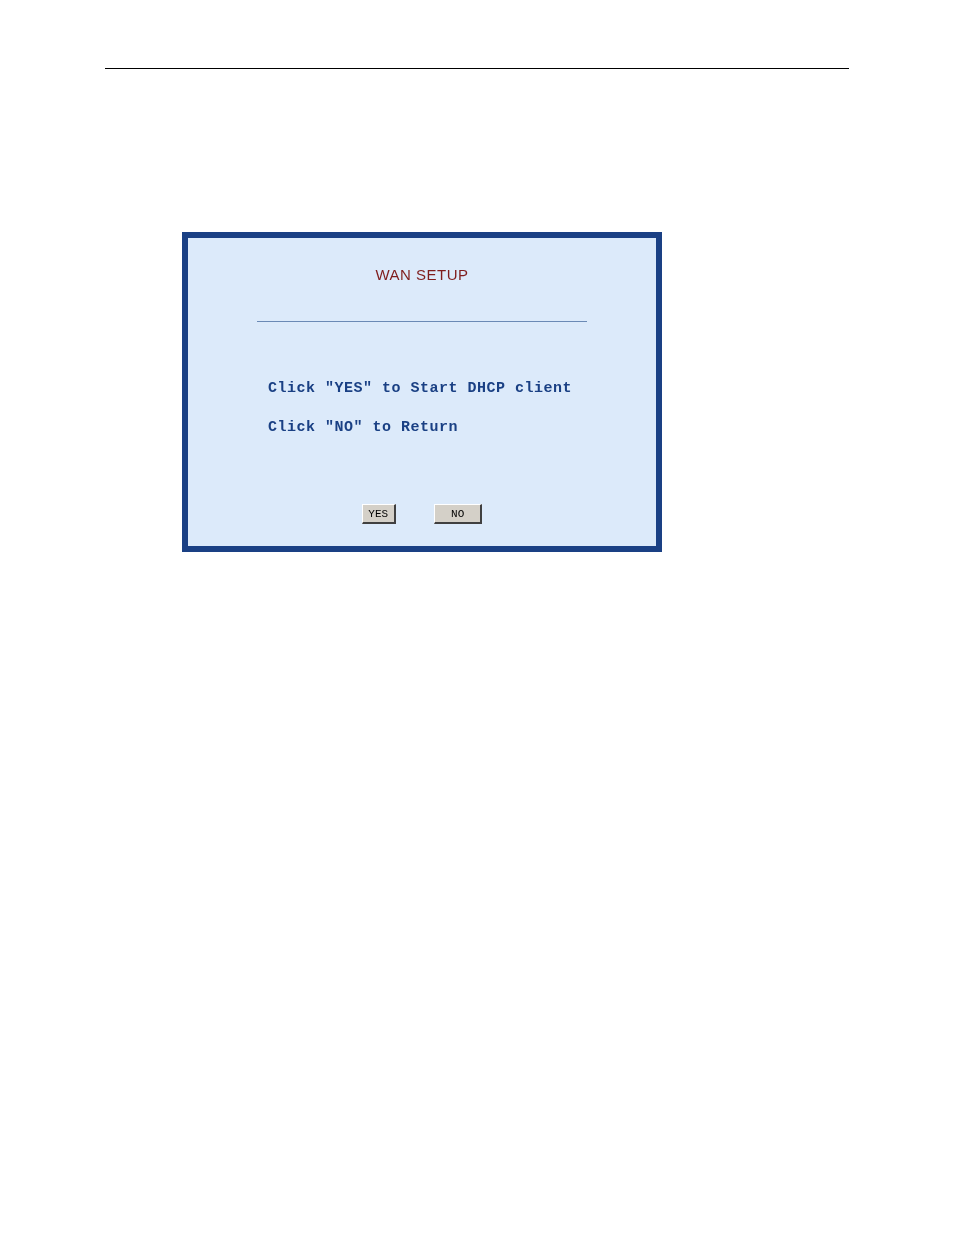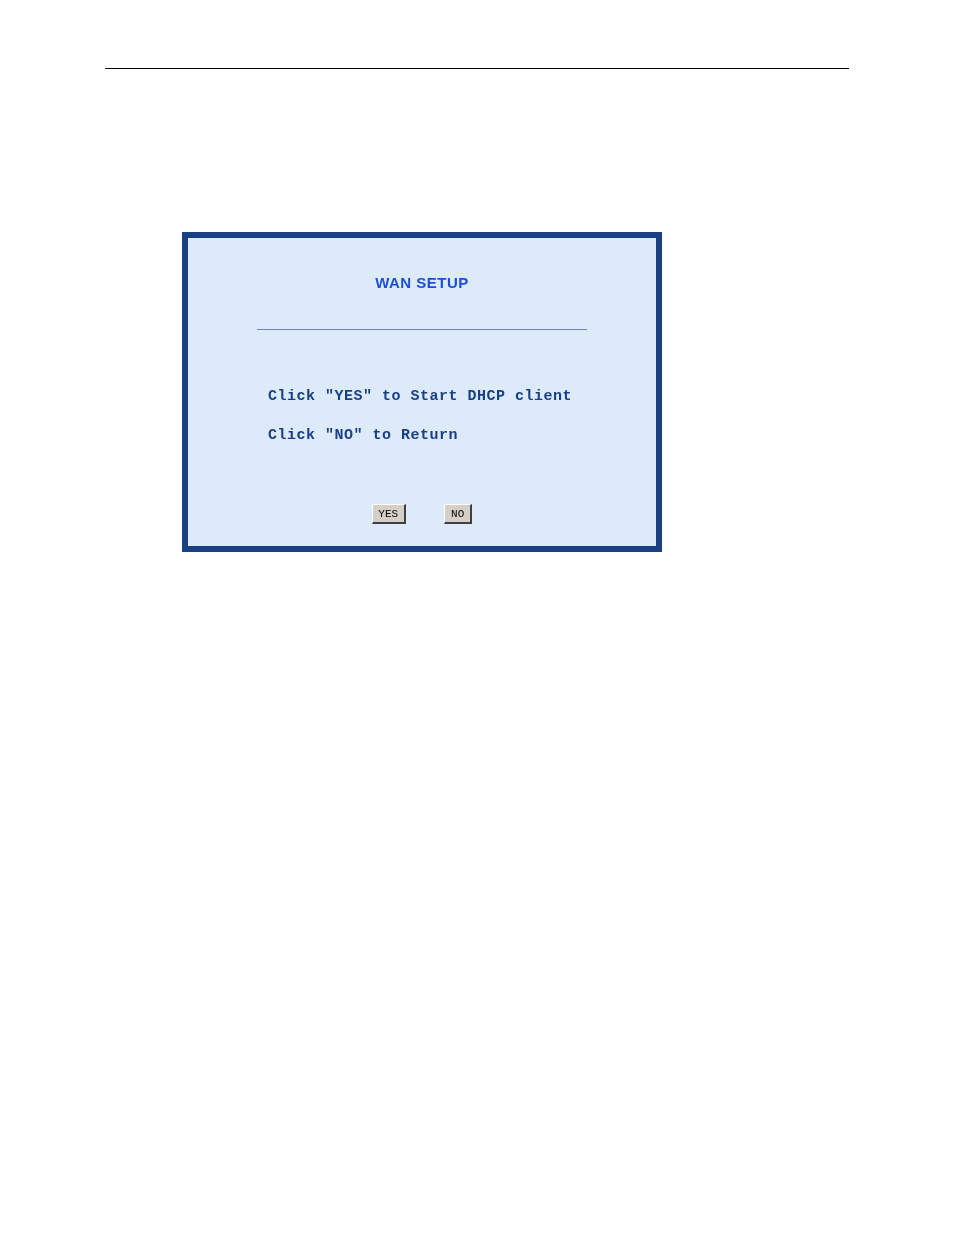--- a/index.html
+++ b/index.html
@@ -26,25 +26,25 @@
       position: absolute;
       top: 232px;
       left: 182px;
       width: 480px;
       height: 320px;
       background: #dceafa;
       border: 6px solid #1a4084;
     }
     .dialog-title {
       text-align: center;
-      color: #1d4ed8;
-      font-weight: bold;
+      color: #7f1d1d;
+      font-weight: normal;
       font-size: 15px;
       letter-spacing: 0.5px;
-      margin-top: 36px;
+      margin-top: 28px;
       font-family: Arial, sans-serif;
     }
     .dialog-hr {
       width: 330px;
       height: 1px;
       background: #6b8ab5;
       margin: 38px auto 0 auto;
     }
     .dialog-body {
       padding: 58px 0 0 80px;
@@ -78,21 +78,21 @@
       line-height: 18px;
       color: #000000;
       text-align: center;
       cursor: pointer;
       vertical-align: middle;
     }
     .btn + .btn {
       margin-left: 34px;
     }
     .btn-no {
-      width: 28px;
+      width: 48px;
     }
   </style>
 </head>
 <body>
 
 <div class="page-header-line"></div>
 
 <div class="dialog">
   <div class="dialog-title">WAN SETUP</div>
   <div class="dialog-hr"></div>

